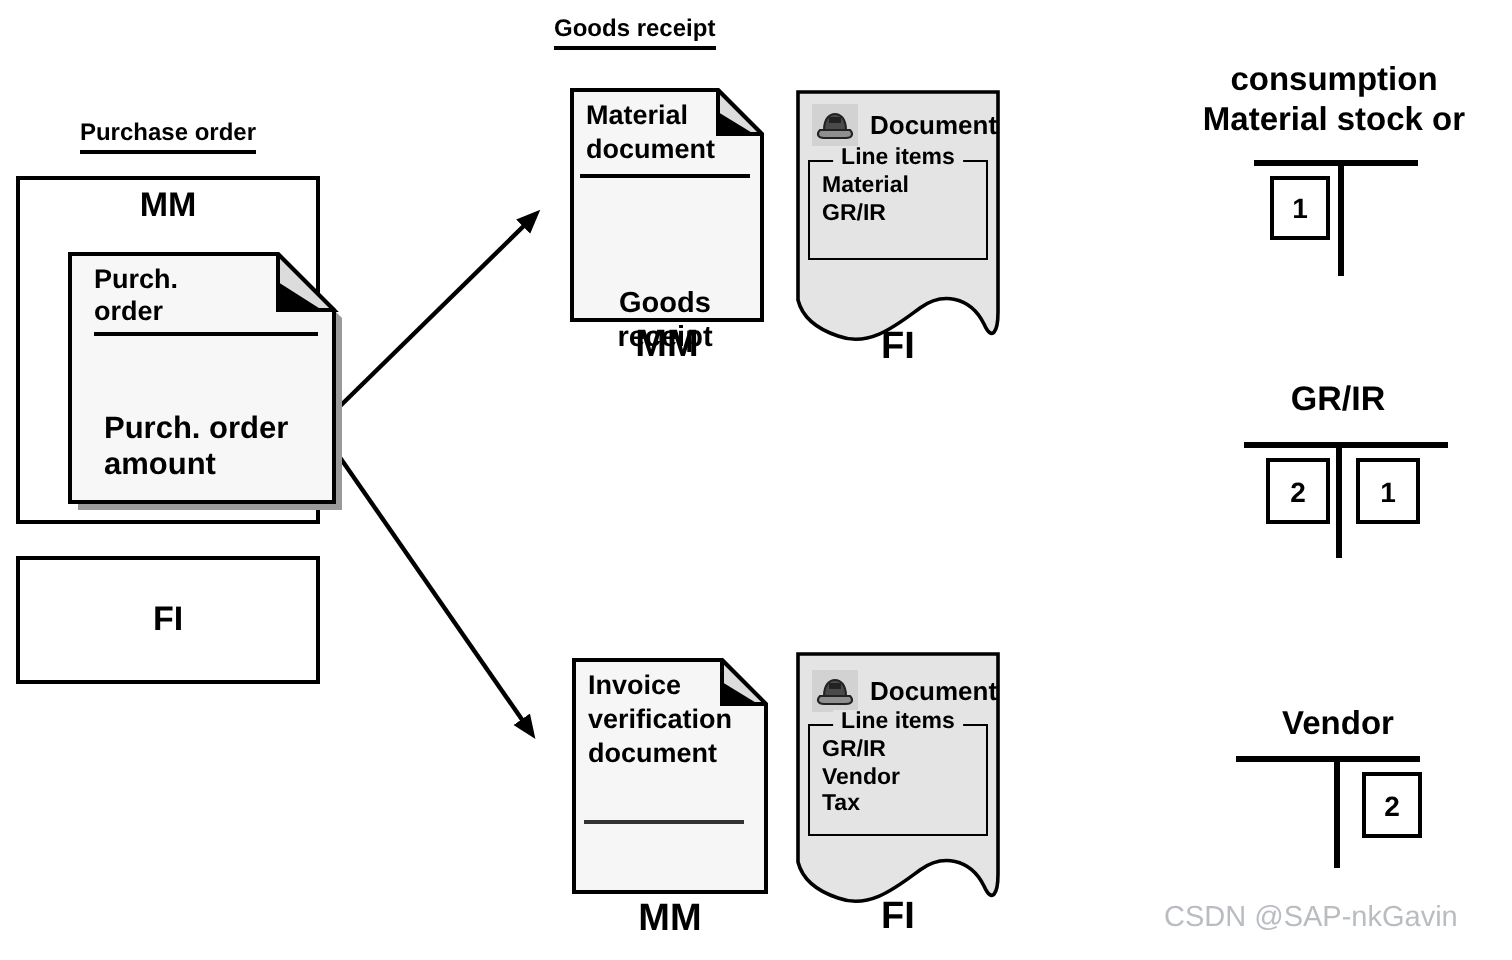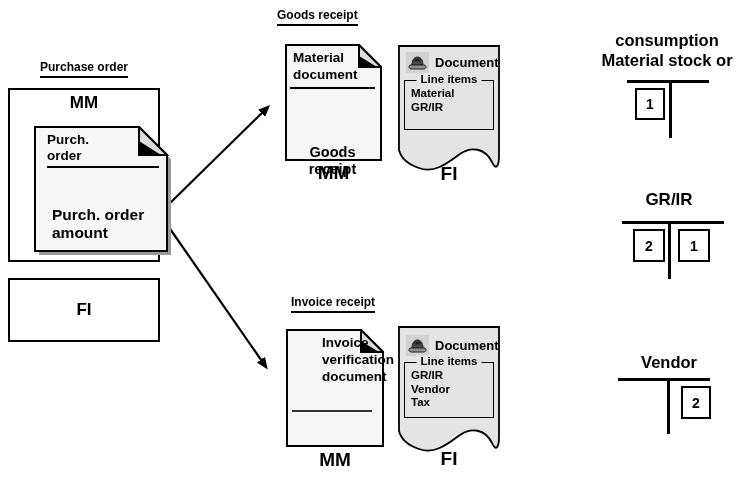--- a/index.html
+++ b/index.html
@@ -42,21 +42,21 @@
   .bracket{border:1.3px solid #000;}
   .gr-bracket{left:7px;top:36px;width:88px;height:48px;}
   .bracket-label{position:absolute;top:-8px;left:50%;transform:translateX(-50%);
                  background:var(--fi-doc-fill,#e4e4e4);padding:0 4px;font-size:11.5px;white-space:nowrap;}
   .bracket-items{padding:6px 0 0 6px;font-size:11.5px;line-height:13.5px;}
   .gr-fi-label{left:397px;top:163px;width:104px;}
 
   
   .inv-title{left:291px;top:292px;}
   .inv-mmdoc{left:286px;top:329px;}
-  .inv-lines{left:8px;top:5px;font-size:13.5px;line-height:17px;margin-left:28px;}
+  .inv-lines{left:8px;top:5px;font-size:13.5px;line-height:17px;}
   .inv-rule{left:6px;top:81px;width:80px;height:2px;background:#333;}
   .inv-mm-label{left:286px;top:449px;width:98px;}
   .inv-fidoc{left:397px;top:325px;}
   .inv-bracket{left:7px;top:37px;width:88px;height:54px;}
   .inv-fi-label{left:397px;top:448px;width:104px;}
 
   
   .t-title{font-size:16.5px;line-height:20px;white-space:nowrap;}
   .t1-title{left:578px;top:30px;width:178px;}
   .t2-title{left:599px;top:190px;width:140px;font-size:17px;}
@@ -159,23 +159,20 @@
     <div class="abs bracket gr-bracket">
       <span class="bracket-label">Line items</span>
       <div class="bracket-items">
         <div>Material</div>
         <div>GR/IR</div>
       </div>
     </div>
   </div>
   <div class="abs gr-fi-label mod-label center">FI</div>
 
-  <div class="abs inv-title">
-    <span class="ul section-title">Invoice receipt</span>
-  </div>
 
   <div class="abs inv-mmdoc" style="width:98px;height:119px;">
     <svg width="98" height="119">
       <path d="M1,1 H75 L97,23 V117 H1 Z" fill="#f6f6f6" stroke="#000" stroke-width="2"></path>
       <path d="M75,1 L97,23 L75,23 Z" style="fill:var(--fold-fill,#dcdcdc)" stroke="#000" stroke-width="2"></path>
       <path d="M75,12 L93,23 L75,23 Z" fill="#000"></path>
     </svg>
     <div class="abs inv-lines">
       <div>Invoice</div>
       <div>verification</div>
@@ -219,14 +216,15 @@
   <div class="abs hbar t2-hbar"></div>
   <div class="abs vline t2-vline"></div>
   <div class="abs t-entry t2-debit">2</div>
   <div class="abs t-entry t2-credit">1</div>
 
   <div class="abs t3-title t-title center">Vendor</div>
   <div class="abs hbar t3-hbar"></div>
   <div class="abs vline t3-vline"></div>
   <div class="abs t-entry t3-credit">2</div>
 
+  <div class="abs watermark">CSDN @SAP-nkGavin</div>
 
 </div>
 
 </body></html>

